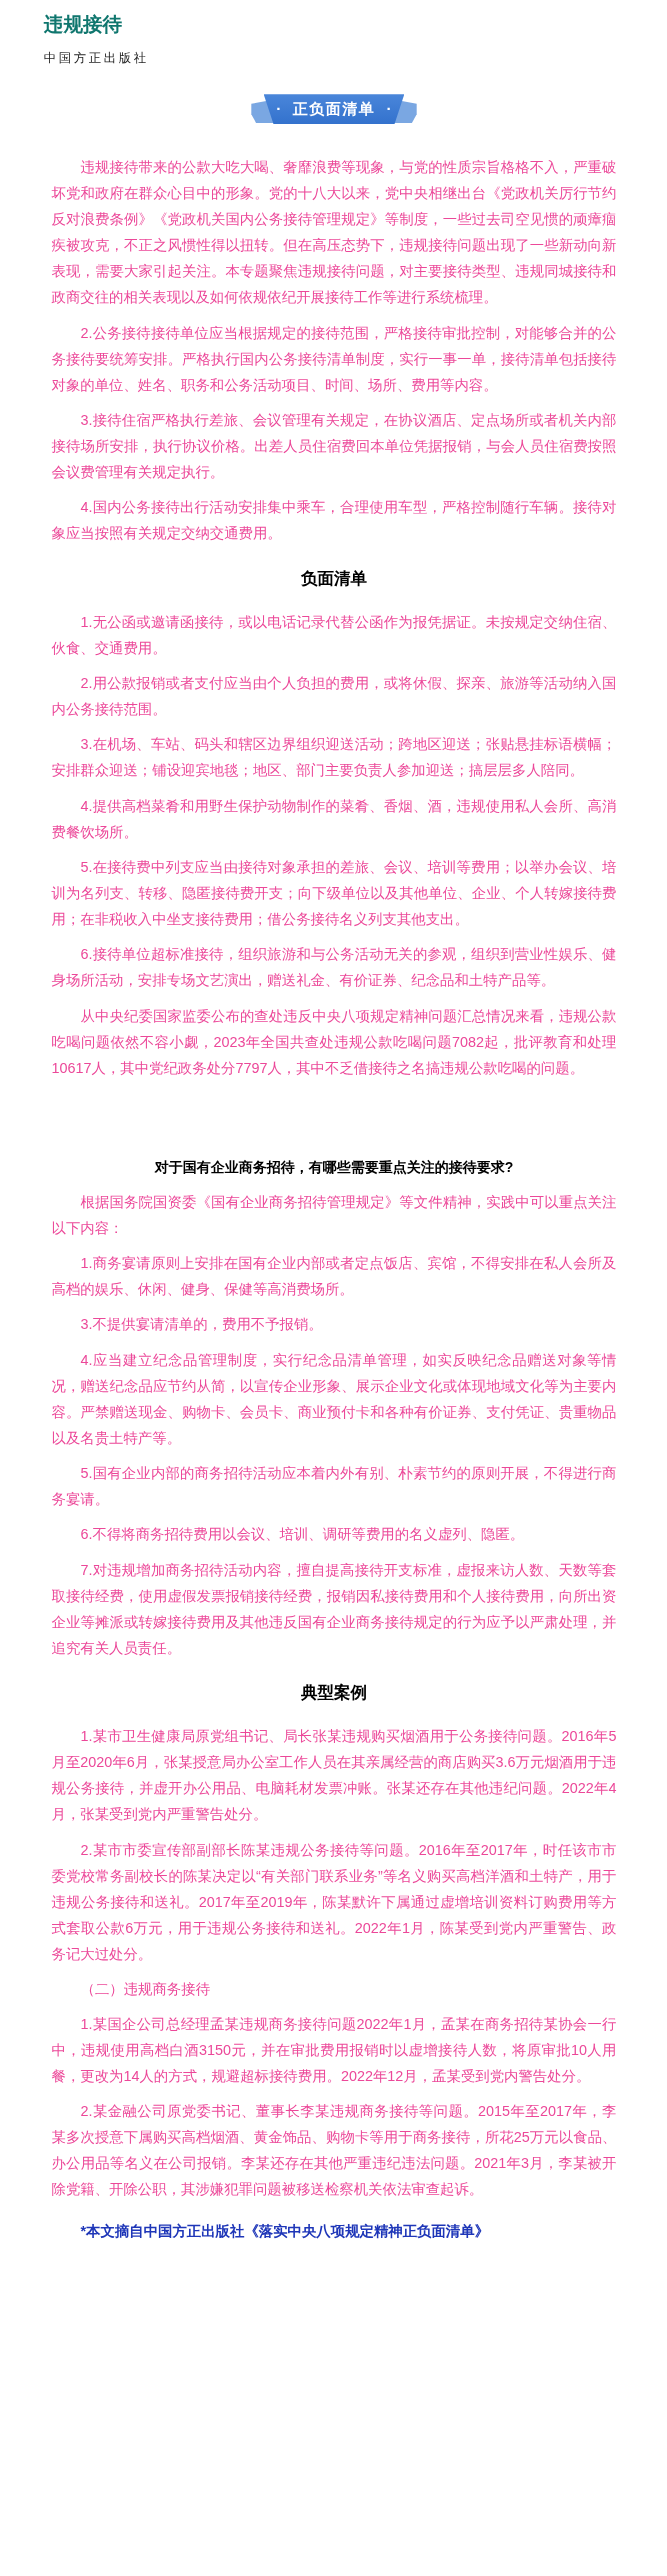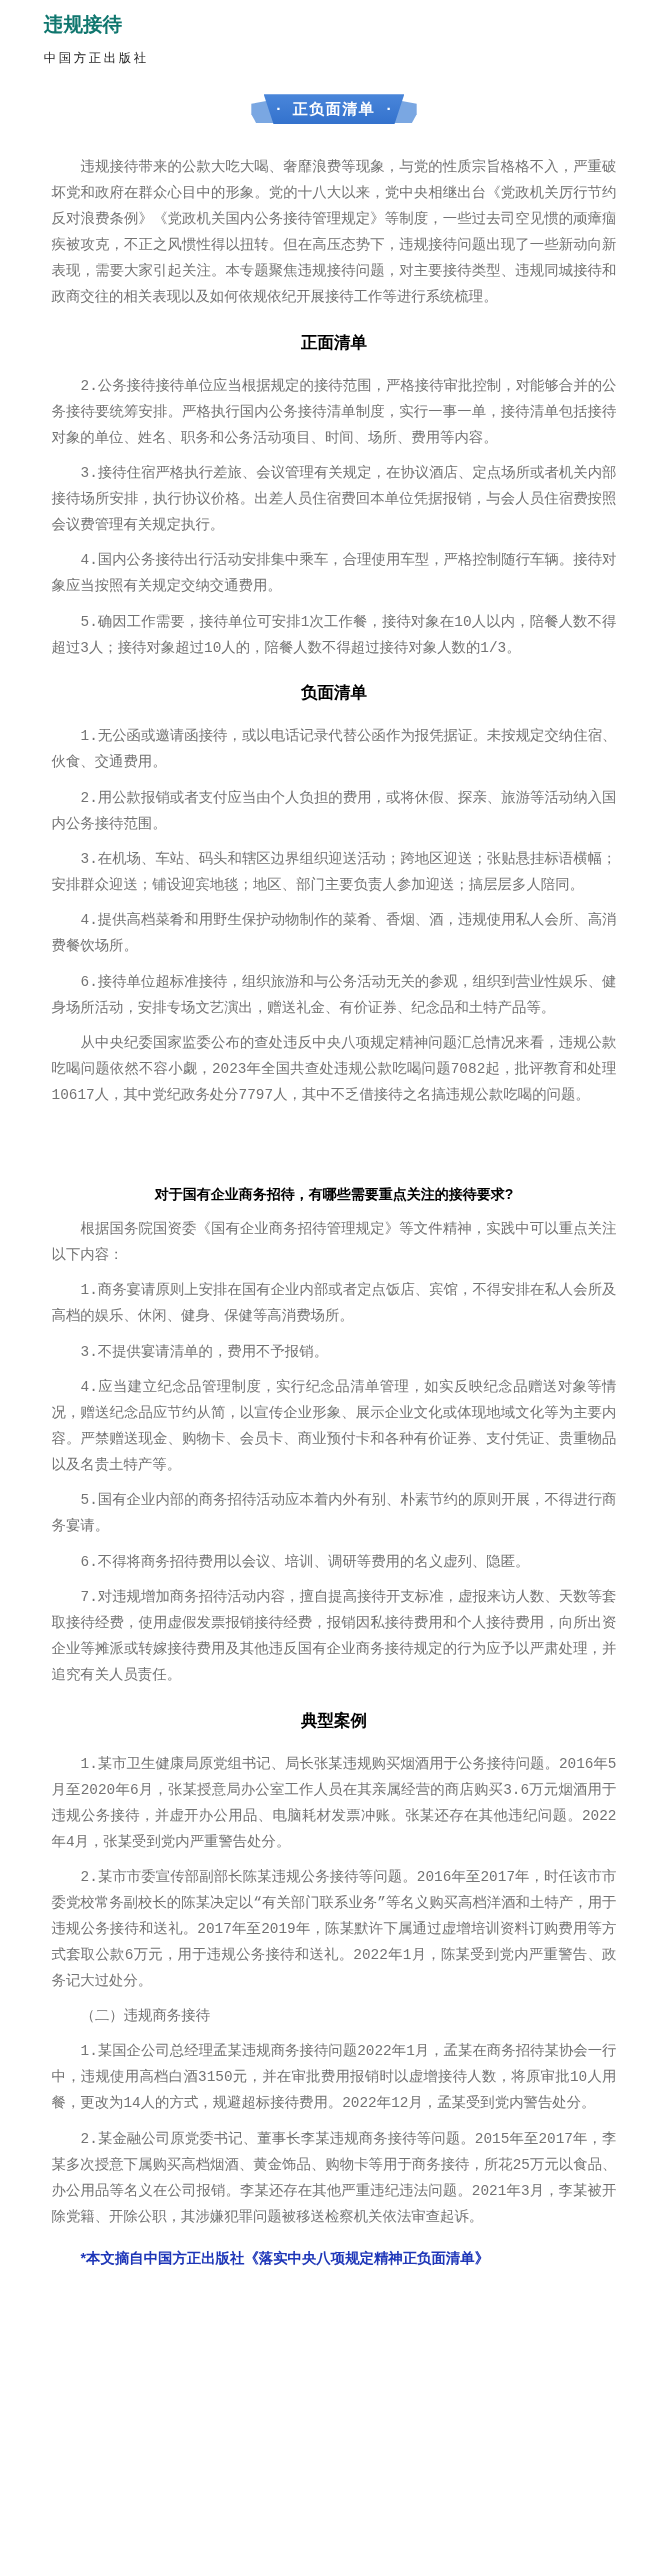--- a/index.html
+++ b/index.html
@@ -65,25 +65,24 @@
   }
   .ribbon-body .dot {
     font-size: 15.5px;
     font-weight: 700;
     letter-spacing: 0;
   }
   
   .para {
     font-size: 14.4px;
     line-height: 26px;
-    color: #737373;
+    color: #ec4899;
     text-indent: 29px;
     text-align: justify;
     margin: 0 0 9.3px 0;
-    font-family: Liberation Mono, monospace;
   }
   .heading {
     font-size: 16.5px;
     font-weight: 700;
     color: #000000;
     text-align: center;
     text-indent: 0;
     line-height: 1.3;
     margin: 21.6px 0 19.6px 0;
   }
@@ -120,30 +119,29 @@
     <span class="ribbon-tail right"></span>
     <div class="ribbon-body">
       <span class="dot">·</span>
       <span class="label">正负面清单</span>
       <span class="dot">·</span>
     </div>
   </div>
 
   <div id="article-body">
       <p class="para">违规接待带来的公款大吃大喝、奢靡浪费等现象，与党的性质宗旨格格不入，严重破坏党和政府在群众心目中的形象。党的十八大以来，党中央相继出台《党政机关厉行节约反对浪费条例》《党政机关国内公务接待管理规定》等制度，一些过去司空见惯的顽瘴痼疾被攻克，不正之风惯性得以扭转。但在高压态势下，违规接待问题出现了一些新动向新表现，需要大家引起关注。本专题聚焦违规接待问题，对主要接待类型、违规同城接待和政商交往的相关表现以及如何依规依纪开展接待工作等进行系统梳理。</p>
-      <h2 class="heading">正面清单</h2>
       <p class="para">2.公务接待接待单位应当根据规定的接待范围，严格接待审批控制，对能够合并的公务接待要统筹安排。严格执行国内公务接待清单制度，实行一事一单，接待清单包括接待对象的单位、姓名、职务和公务活动项目、时间、场所、费用等内容。</p>
       <p class="para">3.接待住宿严格执行差旅、会议管理有关规定，在协议酒店、定点场所或者机关内部接待场所安排，执行协议价格。出差人员住宿费回本单位凭据报销，与会人员住宿费按照会议费管理有关规定执行。</p>
       <p class="para">4.国内公务接待出行活动安排集中乘车，合理使用车型，严格控制随行车辆。接待对象应当按照有关规定交纳交通费用。</p>
-      <p class="para">5.确因工作需要，接待单位可安排1次工作餐，接待对象在10人以内，陪餐人数不得超过3人；接待对象超过10人的，陪餐人数不得超过接待对象人数的1/3。</p>
       <h2 class="heading">负面清单</h2>
       <p class="para">1.无公函或邀请函接待，或以电话记录代替公函作为报凭据证。未按规定交纳住宿、伙食、交通费用。</p>
       <p class="para">2.用公款报销或者支付应当由个人负担的费用，或将休假、探亲、旅游等活动纳入国内公务接待范围。</p>
       <p class="para">3.在机场、车站、码头和辖区边界组织迎送活动；跨地区迎送；张贴悬挂标语横幅；安排群众迎送；铺设迎宾地毯；地区、部门主要负责人参加迎送；搞层层多人陪同。</p>
       <p class="para">4.提供高档菜肴和用野生保护动物制作的菜肴、香烟、酒，违规使用私人会所、高消费餐饮场所。</p>
+      <p class="para">5.在接待费中列支应当由接待对象承担的差旅、会议、培训等费用；以举办会议、培训为名列支、转移、隐匿接待费开支；向下级单位以及其他单位、企业、个人转嫁接待费用；在非税收入中坐支接待费用；借公务接待名义列支其他支出。</p>
       <p class="para">6.接待单位超标准接待，组织旅游和与公务活动无关的参观，组织到营业性娱乐、健身场所活动，安排专场文艺演出，赠送礼金、有价证券、纪念品和土特产品等。</p>
       <p class="para">从中央纪委国家监委公布的查处违反中央八项规定精神问题汇总情况来看，违规公款吃喝问题依然不容小觑，2023年全国共查处违规公款吃喝问题7082起，批评教育和处理10617人，其中党纪政务处分7797人，其中不乏借接待之名搞违规公款吃喝的问题。</p>
       <h2 class="question-heading">对于国有企业商务招待，有哪些需要重点关注的接待要求?</h2>
       <p class="para">根据国务院国资委《国有企业商务招待管理规定》等文件精神，实践中可以重点关注以下内容：</p>
       <p class="para">1.商务宴请原则上安排在国有企业内部或者定点饭店、宾馆，不得安排在私人会所及高档的娱乐、休闲、健身、保健等高消费场所。</p>
       <p class="para">3.不提供宴请清单的，费用不予报销。</p>
       <p class="para">4.应当建立纪念品管理制度，实行纪念品清单管理，如实反映纪念品赠送对象等情况，赠送纪念品应节约从简，以宣传企业形象、展示企业文化或体现地域文化等为主要内容。严禁赠送现金、购物卡、会员卡、商业预付卡和各种有价证券、支付凭证、贵重物品以及名贵土特产等。</p>
       <p class="para">5.国有企业内部的商务招待活动应本着内外有别、朴素节约的原则开展，不得进行商务宴请。</p>
       <p class="para">6.不得将商务招待费用以会议、培训、调研等费用的名义虚列、隐匿。</p>
       <p class="para">7.对违规增加商务招待活动内容，擅自提高接待开支标准，虚报来访人数、天数等套取接待经费，使用虚假发票报销接待经费，报销因私接待费用和个人接待费用，向所出资企业等摊派或转嫁接待费用及其他违反国有企业商务接待规定的行为应予以严肃处理，并追究有关人员责任。</p>

